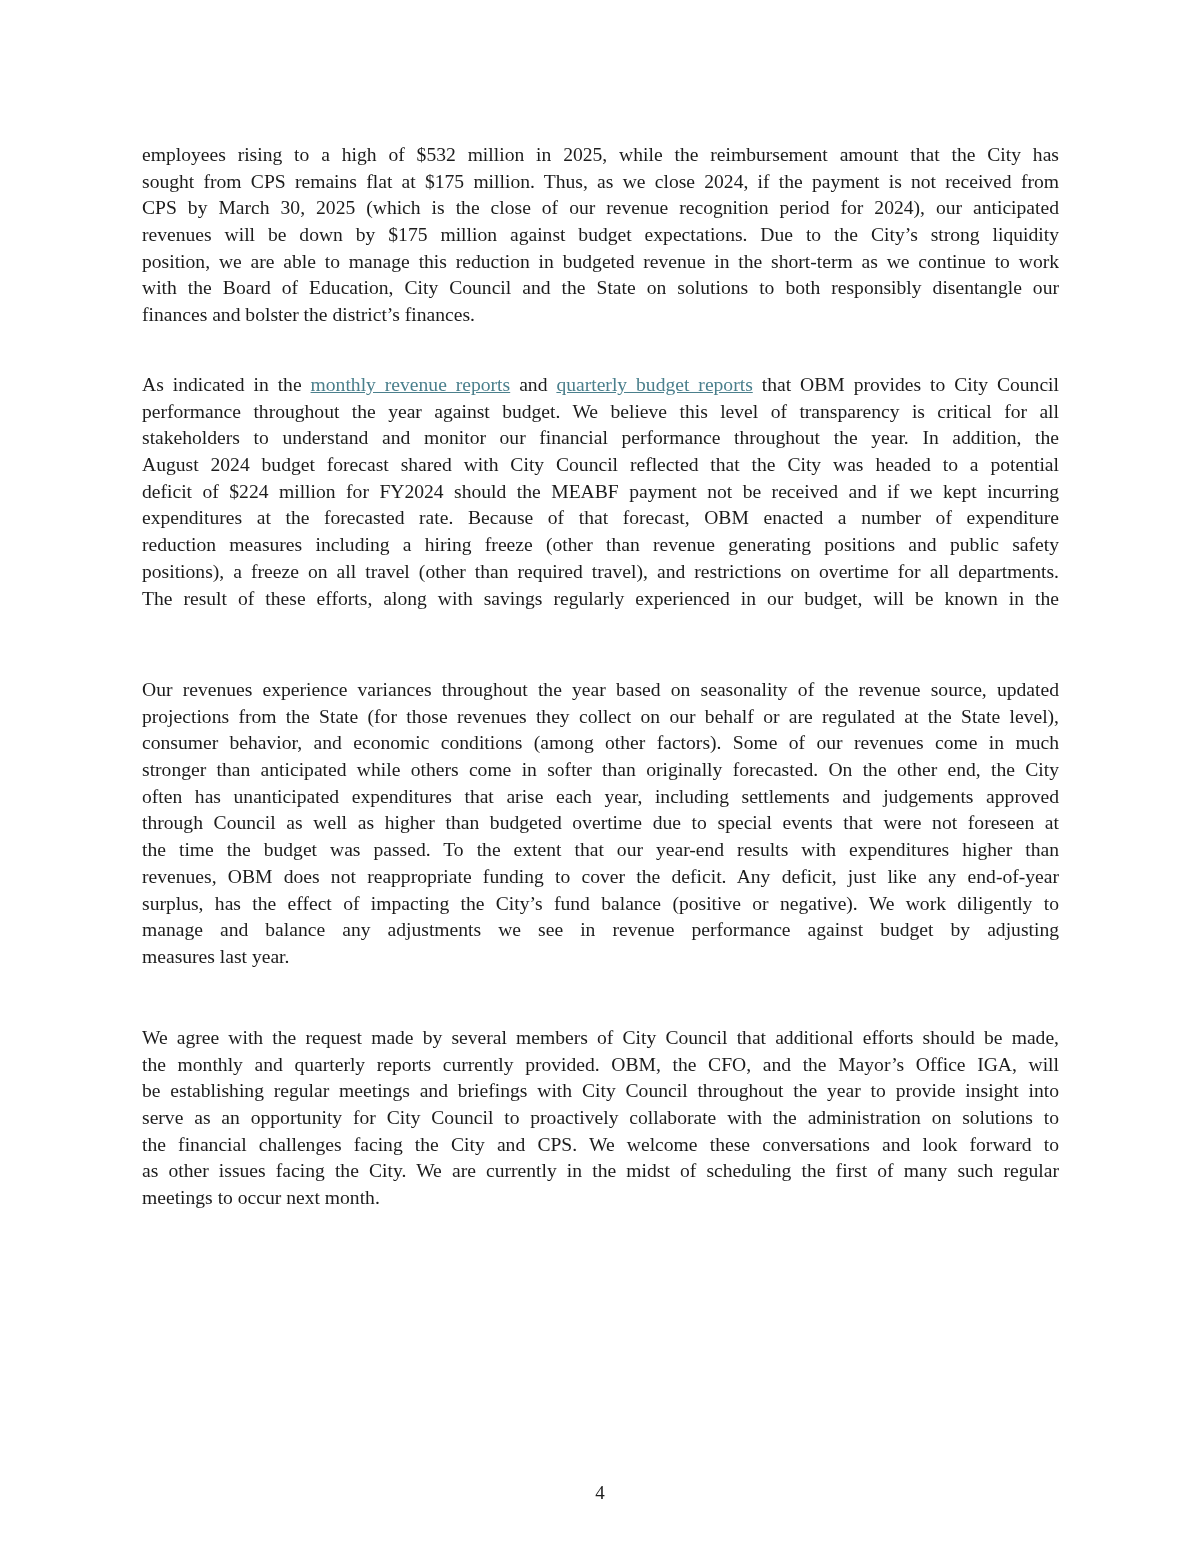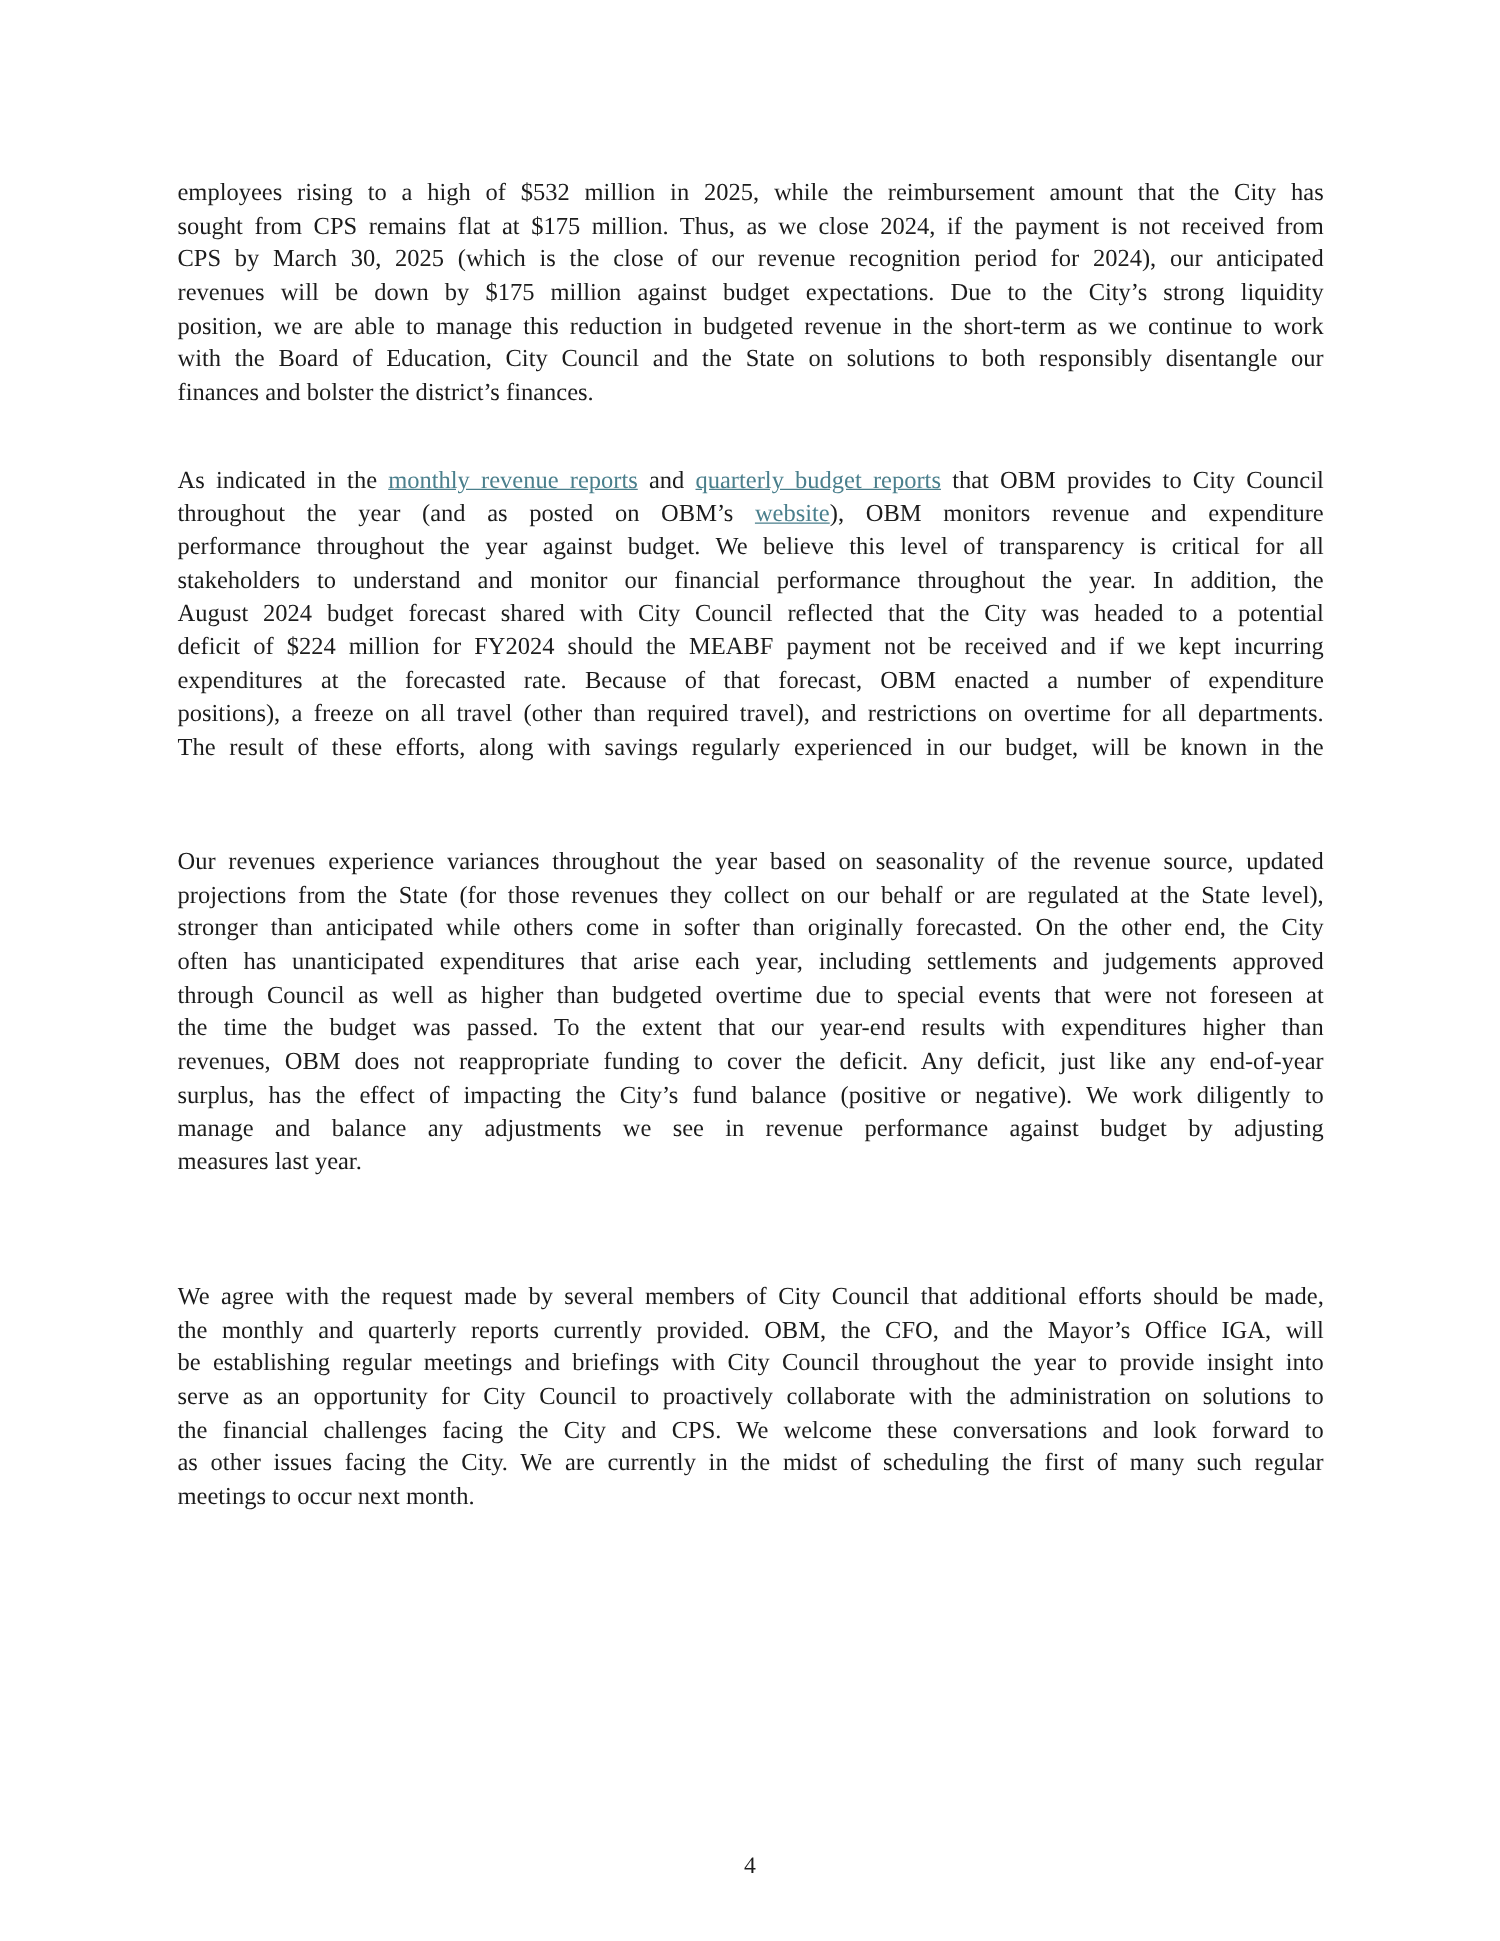--- a/index.html
+++ b/index.html
@@ -35,35 +35,34 @@
     <div class="line">revenues will be down by $175 million against budget expectations.  Due to the City’s strong liquidity</div>
     <div class="line">position, we are able to manage this reduction in budgeted revenue in the short-term as we continue to  work</div>
     <div class="line">with the Board of Education, City Council and the State on solutions to both responsibly disentangle our</div>
     <div class="line last">finances and bolster the district’s finances.</div>
   </div>
 
   <div class="para" style="top:372px;">
     <div class="line">
       <span>As indicated in the </span><a class="lnk" href="#">monthly revenue reports</a><span> and </span><a class="lnk" href="#">quarterly budget reports</a><span> that OBM provides to City Council</span>
     </div>
-    <div class="line">
-      <span>throughout the year (and as posted on OBM’s </span><a class="lnk" href="#">website</a><span>), OBM monitors revenue and expenditure</span>
-    </div>
     <div class="line">performance throughout the year against budget.  We believe this level of transparency is critical for all</div>
     <div class="line">stakeholders to understand and monitor our financial performance throughout the year.  In addition, the</div>
     <div class="line">August 2024 budget forecast shared with City Council reflected that the City was headed to a potential</div>
     <div class="line">deficit of $224 million for FY2024 should the MEABF payment not be received and if we kept incurring</div>
     <div class="line">expenditures at the forecasted rate.  Because of that forecast, OBM enacted a number of expenditure</div>
+    <div class="line">reduction measures including a hiring freeze (other than revenue generating positions and public safety</div>
     <div class="line">positions), a freeze on all travel (other than required travel), and restrictions on overtime for all departments.</div>
     <div class="line">The result of these efforts, along with savings regularly experienced in our budget, will be known in the</div>
   </div>
 
   <div class="para" style="top:677px;">
     <div class="line">Our revenues experience variances throughout the year based on seasonality of the revenue source, updated</div>
     <div class="line">projections from the State (for those revenues they collect on our behalf or are regulated at the State level),</div>
+    <div class="line">consumer behavior, and economic conditions (among other factors).  Some of our revenues come in much</div>
     <div class="line">stronger than anticipated while others come in softer than originally forecasted.  On the other end, the City</div>
     <div class="line">often has unanticipated expenditures that arise each year, including settlements and judgements approved</div>
     <div class="line">through Council as well as higher than budgeted overtime due to special events that were not foreseen at</div>
     <div class="line">the time the budget was passed. To the extent that our year-end results with expenditures higher than</div>
     <div class="line">revenues, OBM does not reappropriate funding to cover the deficit.  Any deficit, just like any end-of-year</div>
     <div class="line">surplus, has the effect of impacting the City’s fund balance (positive or negative).  We work diligently to</div>
     <div class="line">manage and balance any adjustments we see in revenue performance against budget by adjusting</div>
     <div class="line last">measures last year.</div>
   </div>
 

